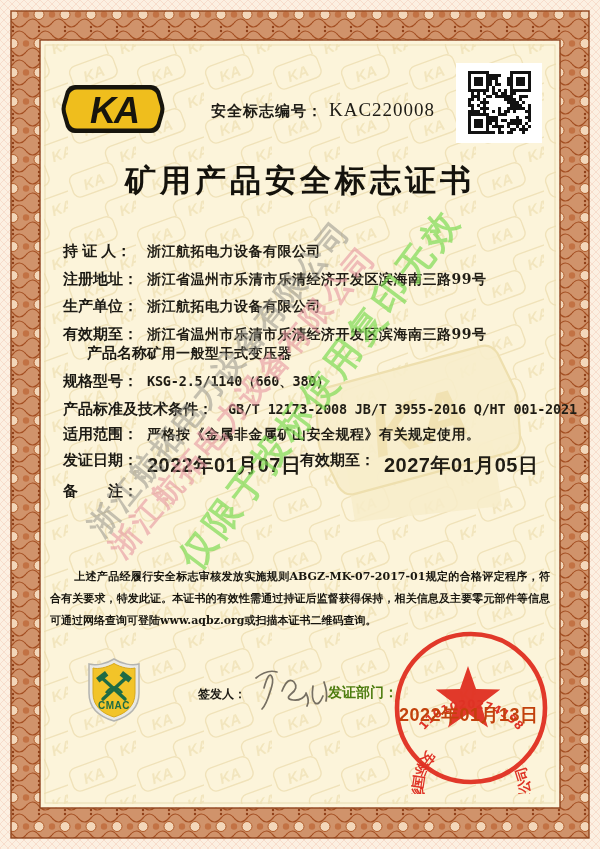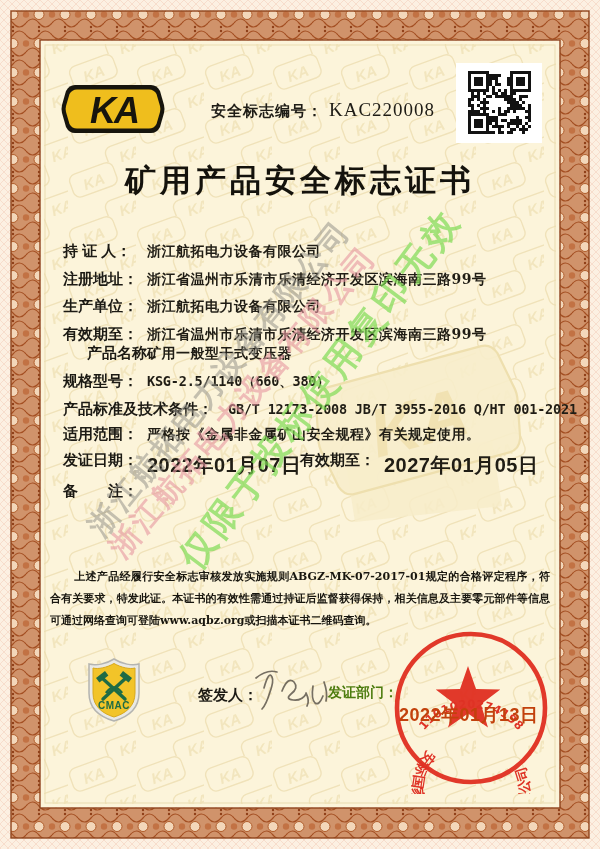--- a/index.html
+++ b/index.html
@@ -20,21 +20,21 @@
   .hei{font-family:"DejaVu Sans Mono",monospace;font-size:13.5px;letter-spacing:-0.2px;}
   .date{font-family:"Liberation Sans",sans-serif;font-size:20px;letter-spacing:0.5px;}
   
   #statement{top:566px;left:50px;width:500px;font-family:"DejaVu Serif",serif;font-size:11px;font-weight:bold;color:#18160f;line-height:22px;text-align:justify;text-indent:2.2em;z-index:2;}
   
   .wm{position:absolute;white-space:nowrap;font-weight:bold;z-index:5;transform-origin:0 50%;font-family:"DejaVu Serif",serif;pointer-events:none;}
   #wm-gray{left:95px;top:512px;font-size:30px;letter-spacing:3px;color:rgba(150,148,138,0.55);transform:rotate(-51deg);}
   #wm-pink{left:116px;top:533px;font-size:30px;letter-spacing:3px;color:rgba(230,150,160,0.60);transform:rotate(-50deg);}
   #wm-green{left:188px;top:540px;font-size:36px;letter-spacing:4px;color:rgba(122,218,80,0.68);transform:rotate(-53deg);}
   
-  #issuer-label{left:198px;top:686px;font-size:15px;font-weight:bold;color:#1c1a14;z-index:2;}
+  #issuer-label{left:198px;top:686px;font-size:12px;font-weight:bold;color:#1c1a14;z-index:2;}
   #dept-label{left:328px;top:684px;font-size:14px;font-weight:bold;color:#4d7c0f;z-index:2;}
   #seal-date{left:399px;top:703px;font-size:18px;font-weight:bold;color:#c2410c;z-index:7;letter-spacing:0.5px;}
   svg{display:block;}
 </style>
 </head>
 <body>
 
 <div id="page">
 
   <svg id="bg" width="600" height="849" viewBox="0 0 600 849">

